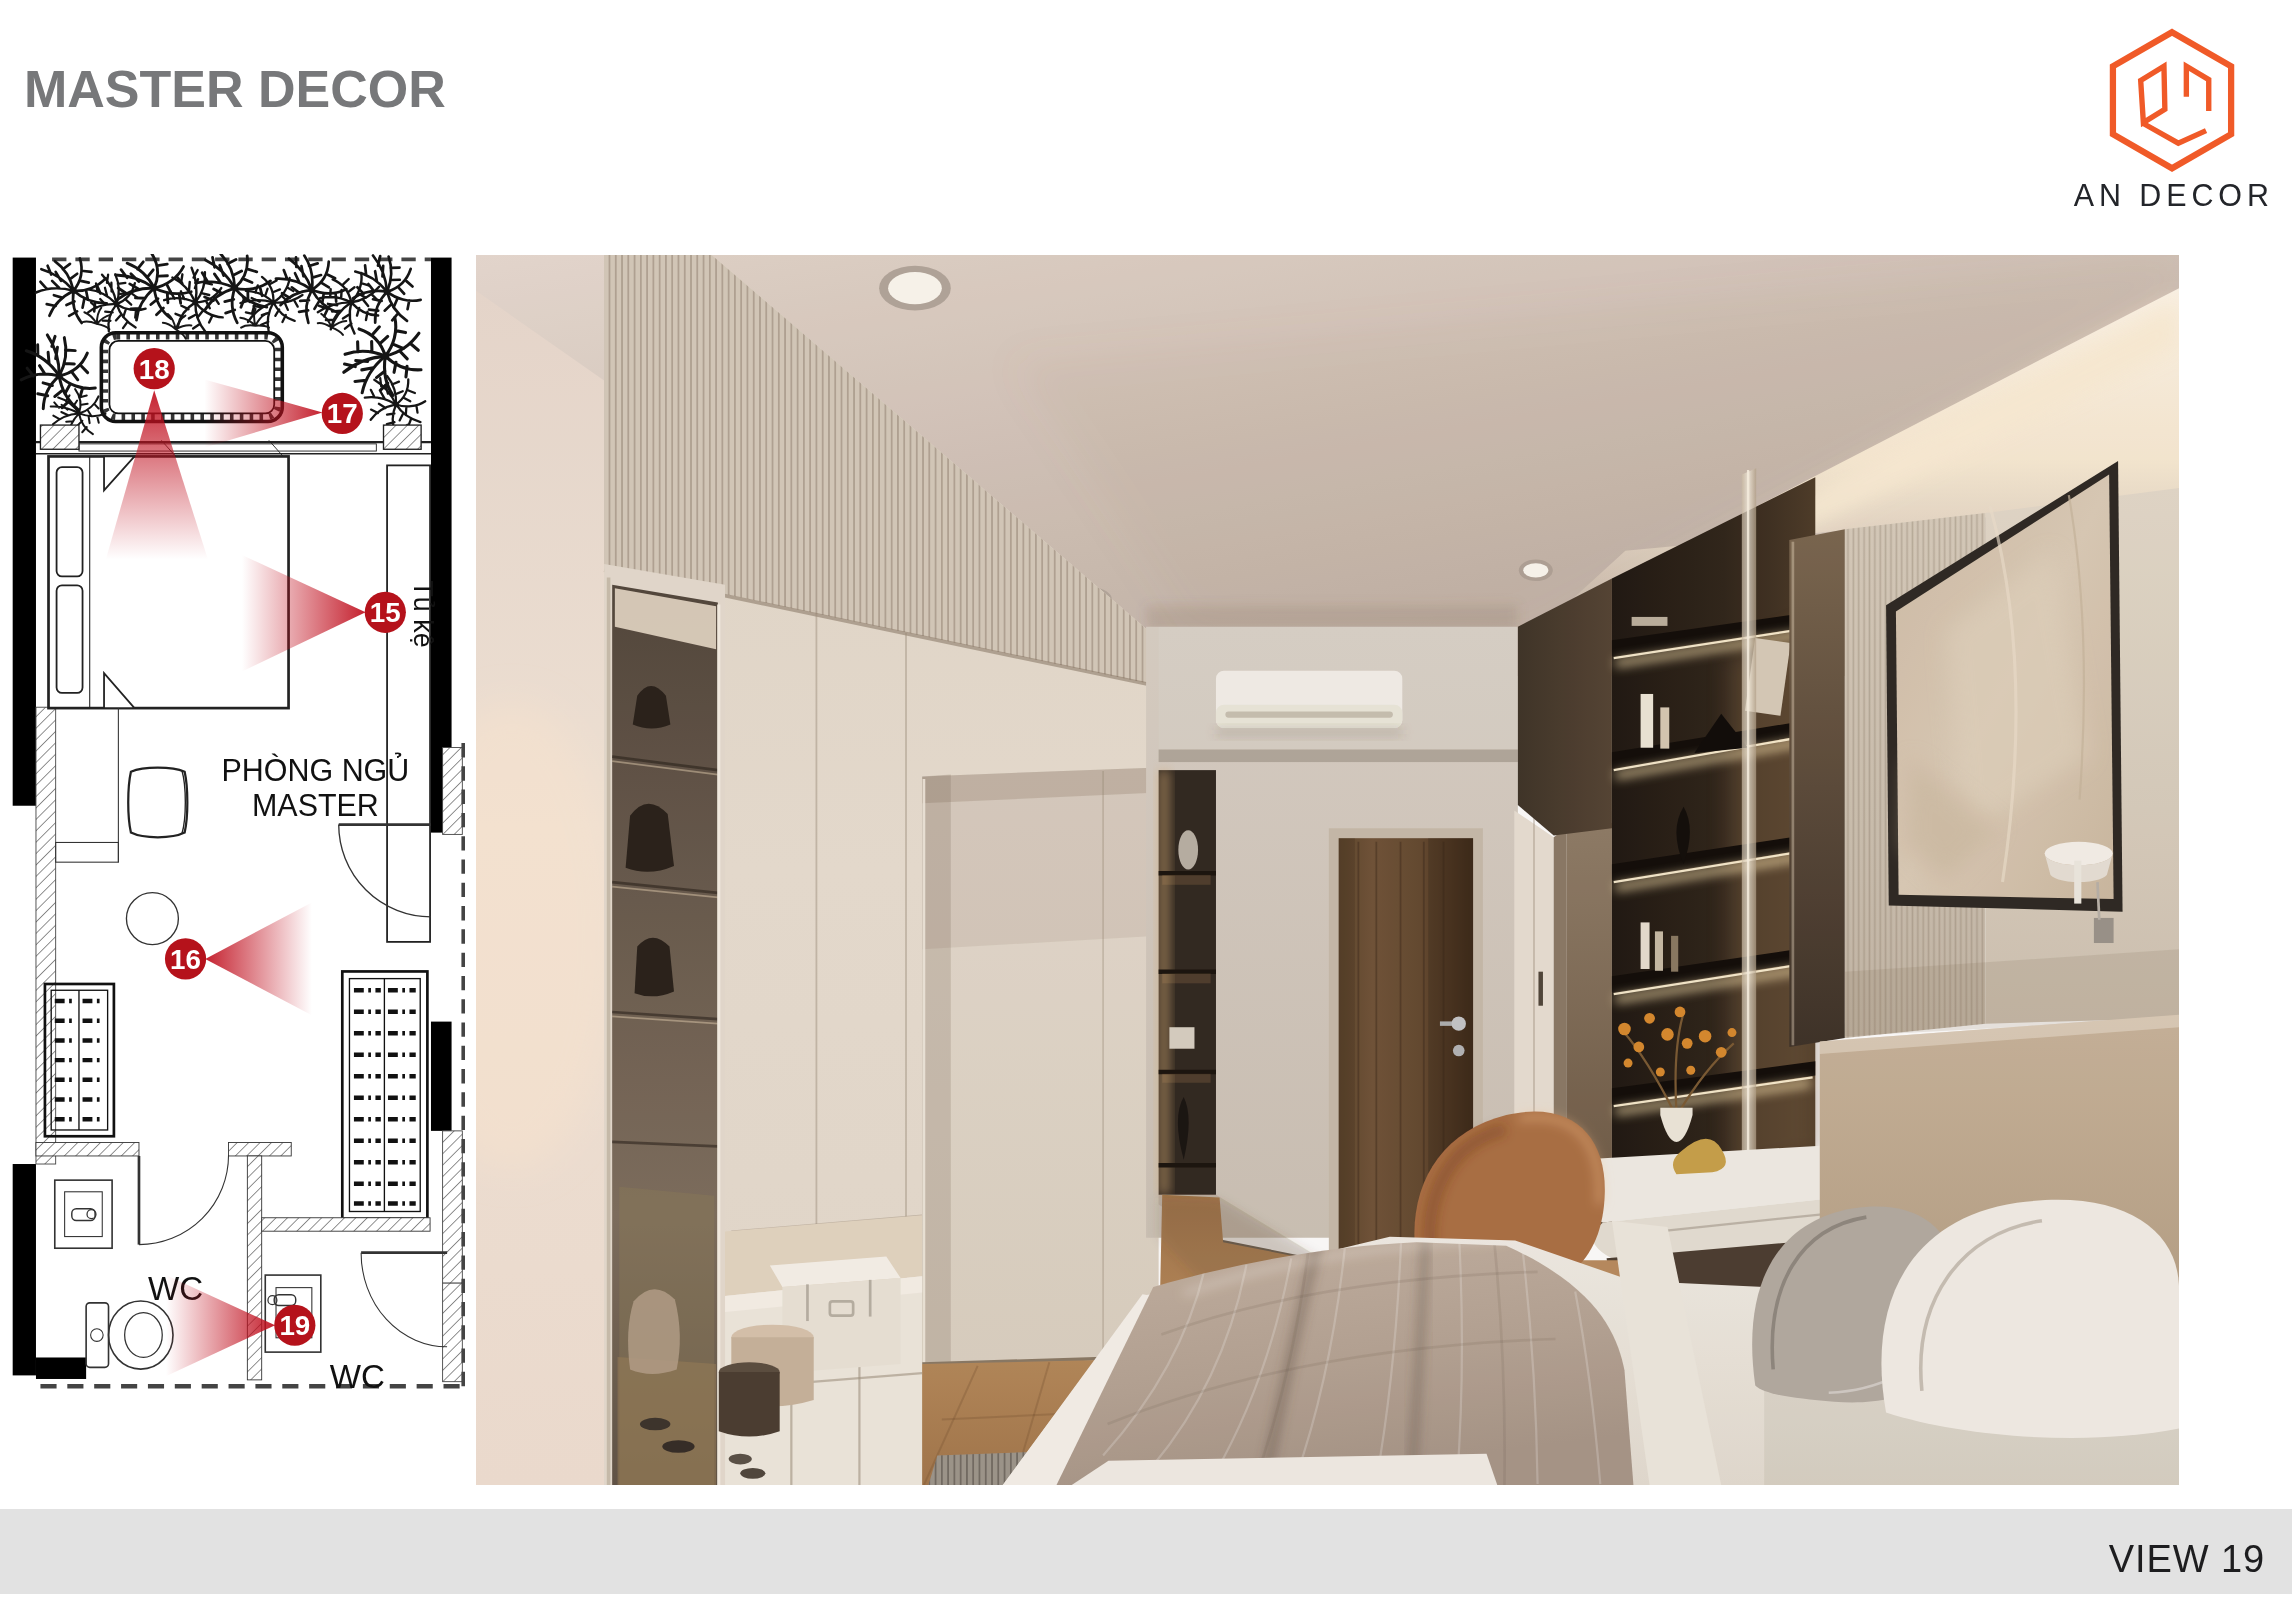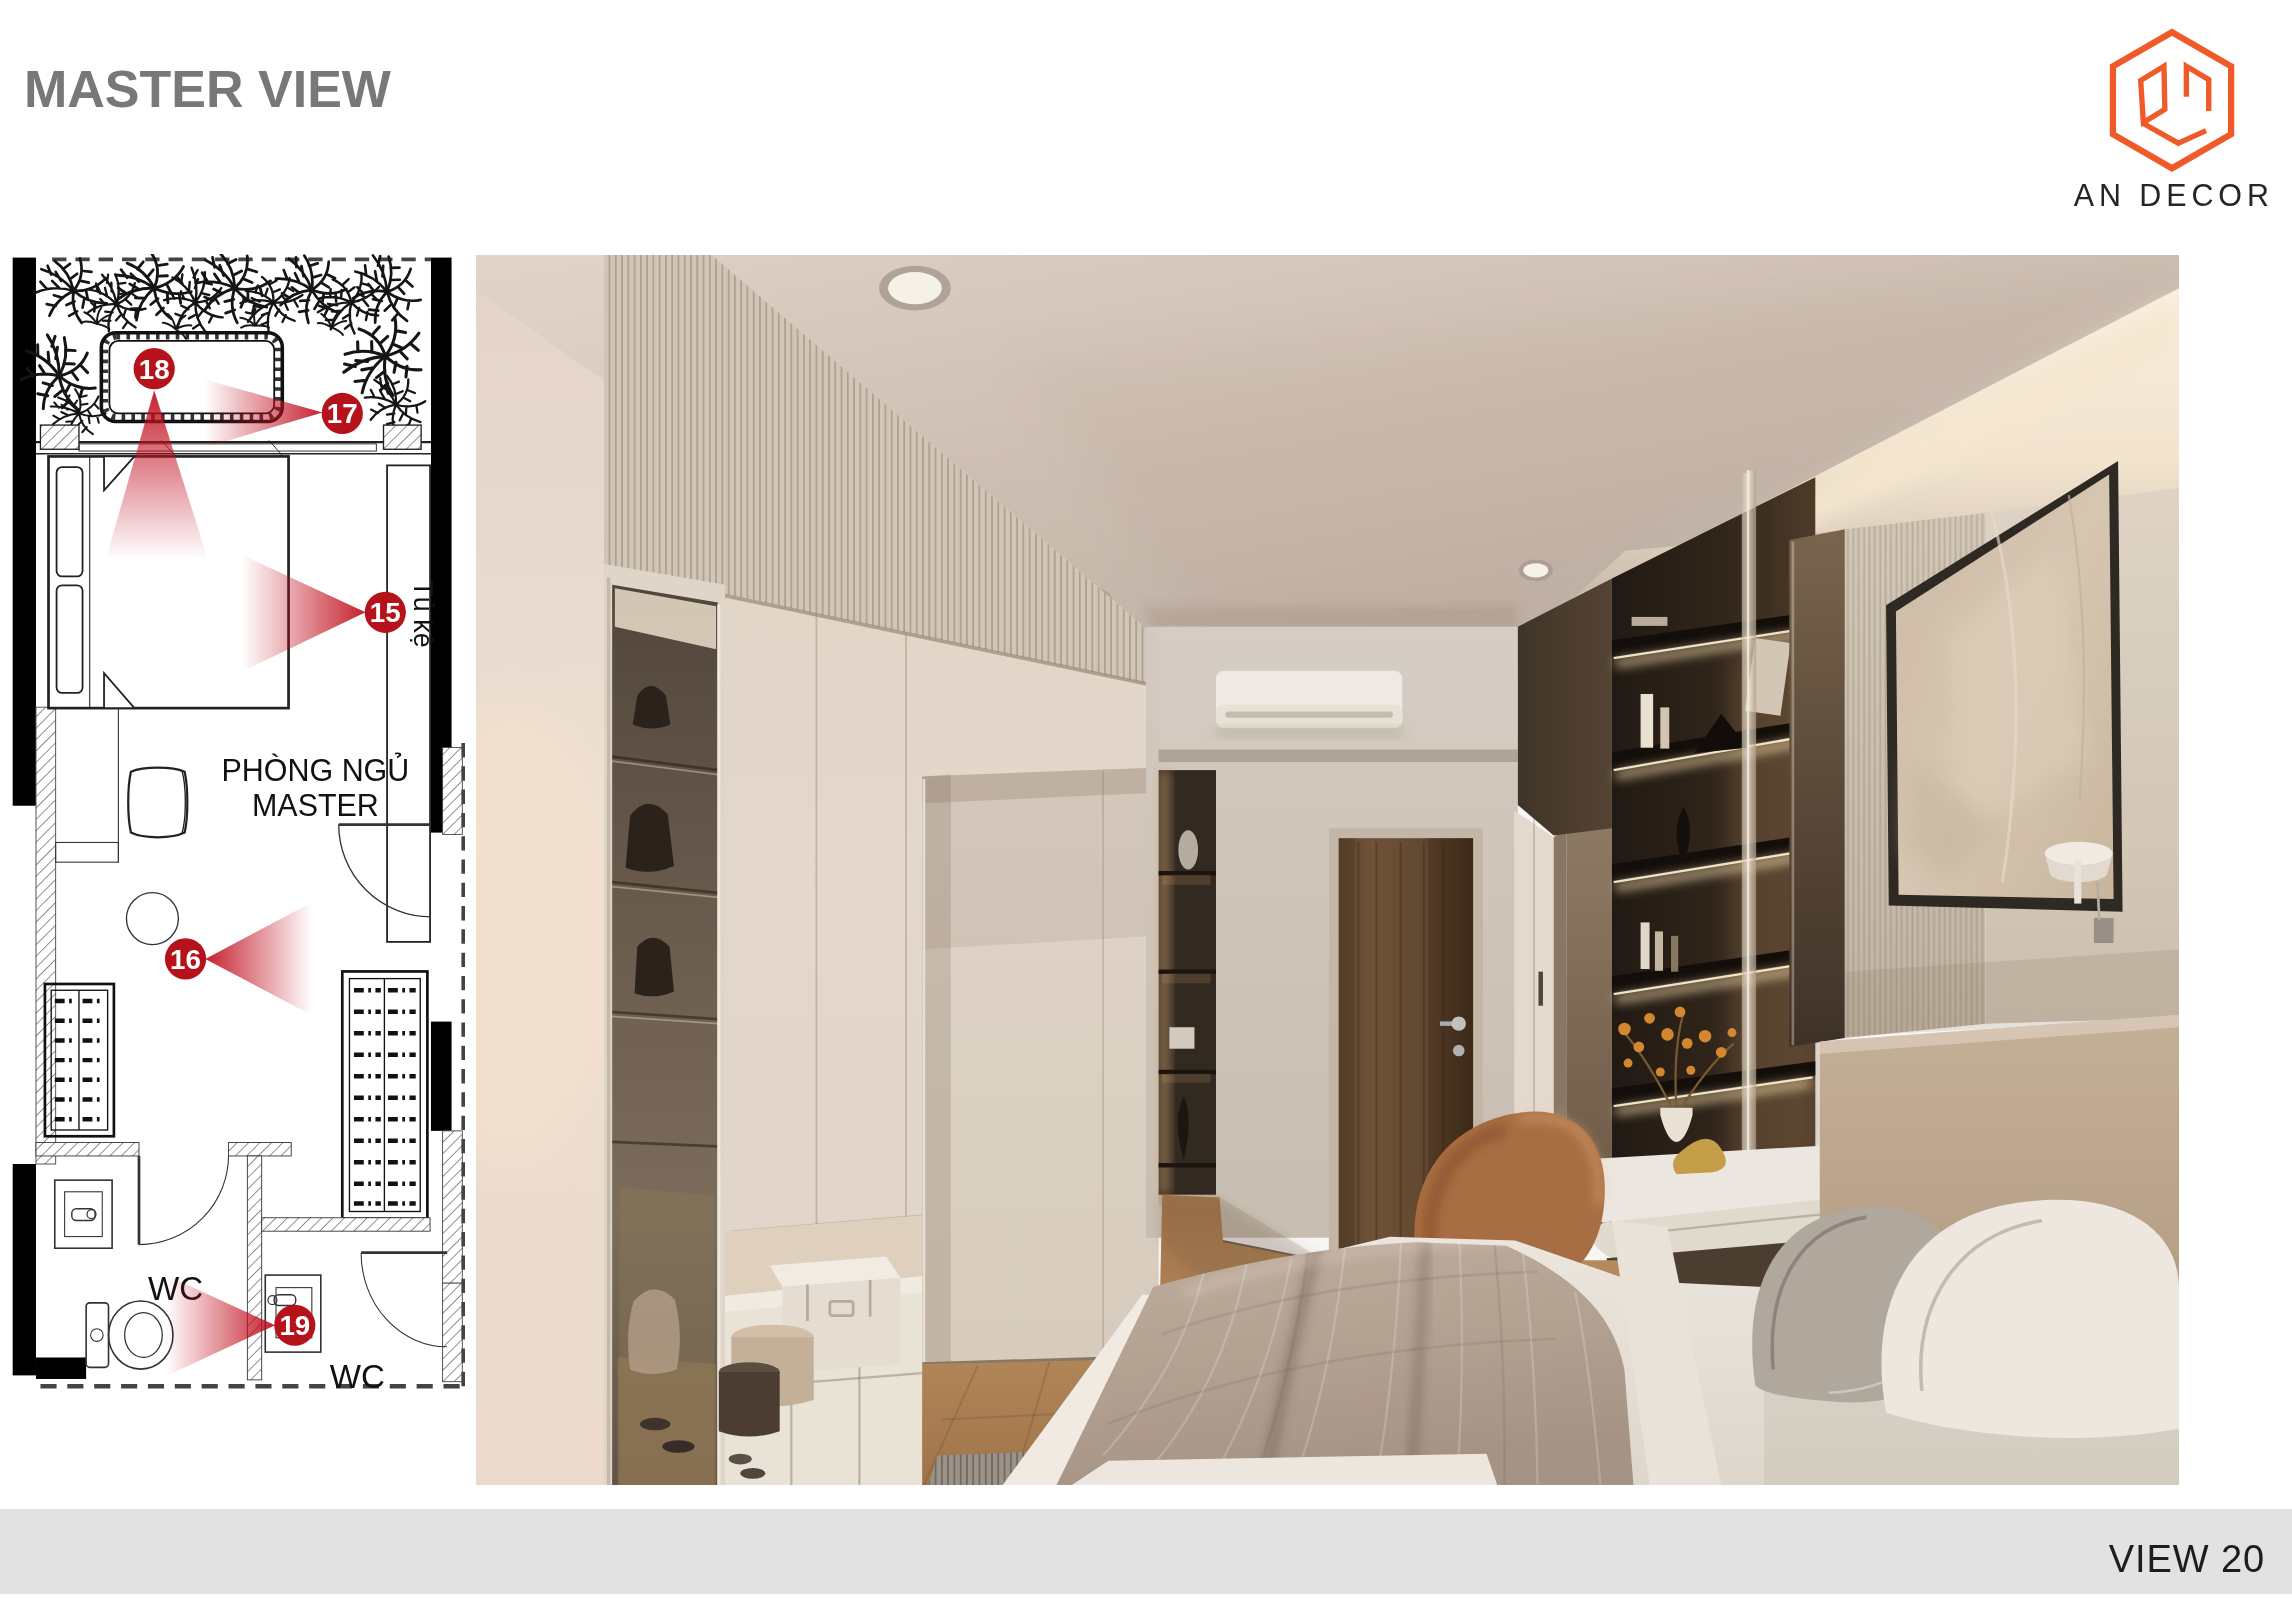--- a/index.html
+++ b/index.html
@@ -2,40 +2,40 @@
 <html style="font-size:14.3px"><head>
 <meta charset="utf-8">
 <style>
   html,body{margin:0;padding:0;background:#ffffff;width:2293px;height:1621px;overflow:hidden;}
   body{font-family:"Liberation Sans", sans-serif;position:relative;}
   .abs{position:absolute;}
 </style>
 </head>
 <body>
 
-<div class="abs" id="title" style="left:24px;top:59px;font-size:52px;font-weight:bold;letter-spacing:0px;color:#77787a;">MASTER VIEW</div>
+<div class="abs" id="title" style="left:24px;top:59px;font-size:52px;font-weight:bold;letter-spacing:0px;color:#77787a;">MASTER DECOR</div>
 
 <svg class="abs" style="left:2060px;top:25px;" width="233" height="197" viewBox="2300 28 260 220">
 
   <g fill="none" stroke="#f05a28" stroke-width="7">
     <polygon points="2425,36 2491,74 2491,150 2425,188 2359,150 2359,74"></polygon>
   </g>
 
   <g fill="none" stroke="#f05a28" stroke-width="6" stroke-linejoin="miter">
     <polygon points="2390,90 2416,74 2417,122 2393,137"></polygon>
     <polyline points="2441,108 2441,74 2466,89 2466,124"></polyline>
     <polyline points="2393,138 2432,160 2463,146"></polyline>
   </g>
 
   <text x="2427" y="230" text-anchor="middle" font-size="34" letter-spacing="5.5" fill="#23252a" font-weight="500">AN DECOR</text>
 </svg>
 
 <div class="abs" style="left:0;top:1509px;width:2293px;height:85px;background:#e2e2e2;"></div>
 
-<div class="abs" style="top:1538px;right:28px;font-size:38px;letter-spacing:0.9px;color:#1d1d1f;">VIEW 20</div>
+<div class="abs" style="top:1538px;right:28px;font-size:38px;letter-spacing:0.9px;color:#1d1d1f;">VIEW 19</div>
 
 <svg class="abs" style="left:0;top:254px;" width="475" height="1142" viewBox="0 284 530 1275">
 <defs>
   <pattern id="hatch" width="9" height="9" patternUnits="userSpaceOnUse" patternTransform="rotate(45)">
     <rect width="9" height="9" fill="#ffffff"></rect>
     <line x1="0" y1="0" x2="0" y2="9" stroke="#666" stroke-width="1.6"></line>
   </pattern>
   <linearGradient id="coneL" x1="1" y1="0" x2="0" y2="0">
     <stop offset="0" stop-color="#c00f1e" stop-opacity="0.92"></stop>
     <stop offset="1" stop-color="#c00f1e" stop-opacity="0"></stop>

